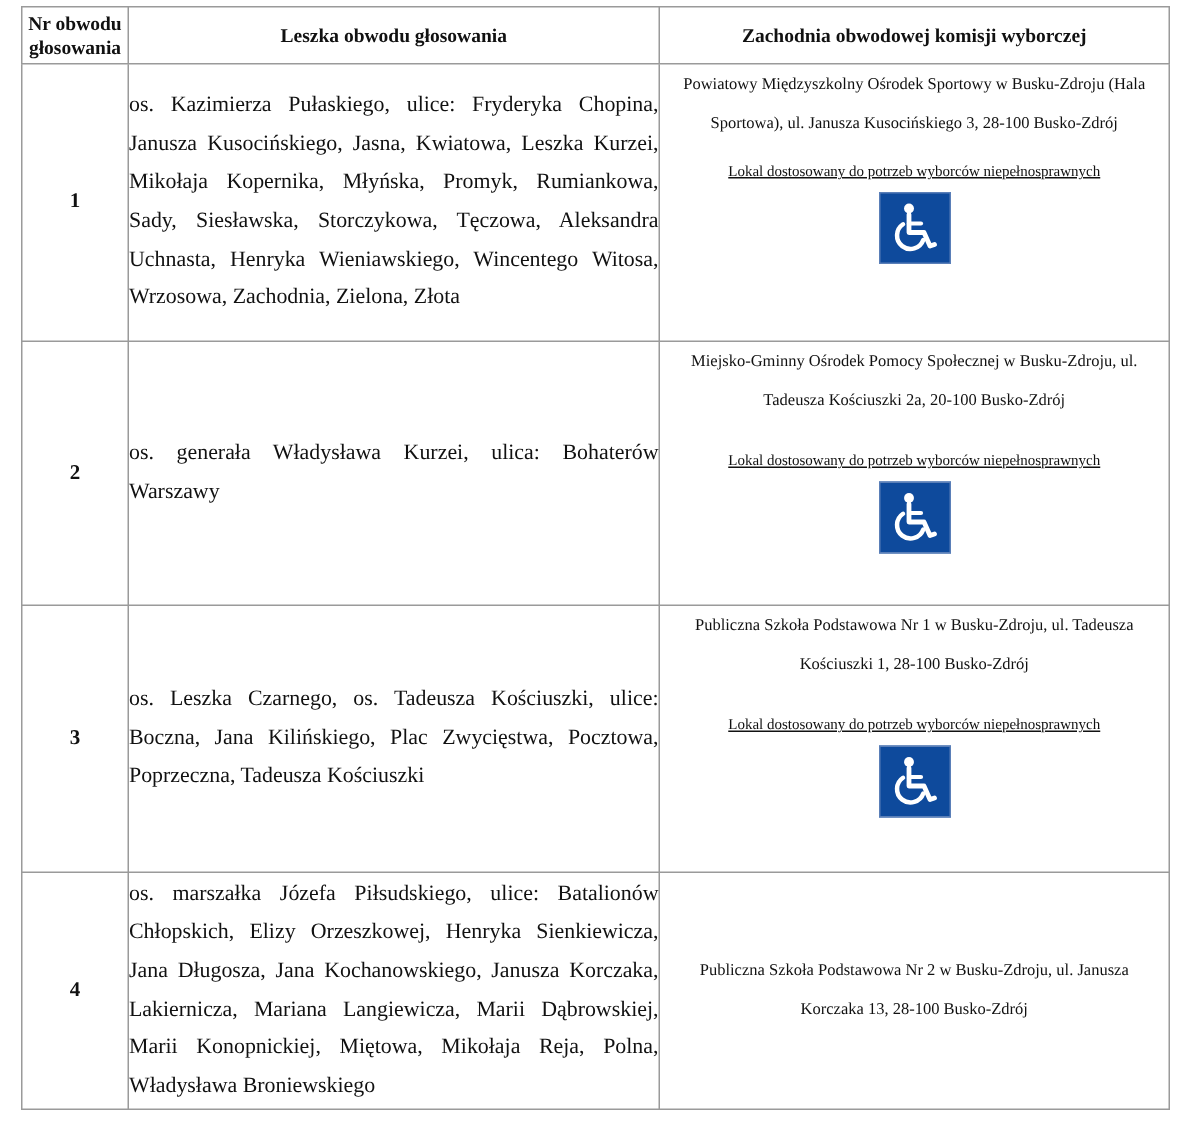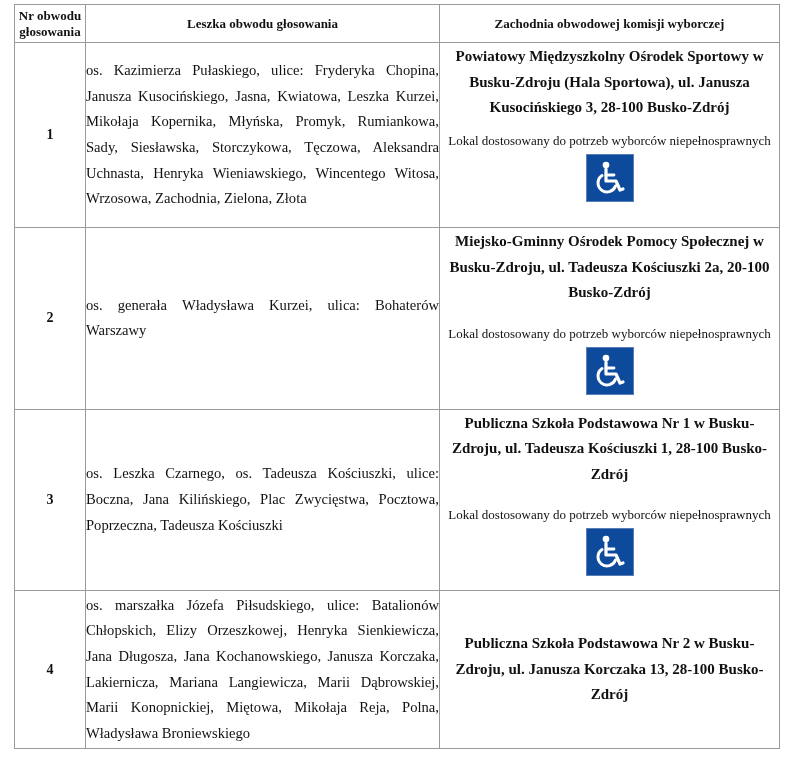--- a/index.html
+++ b/index.html
@@ -9,22 +9,22 @@
                 table-layout: fixed; width: 765px; }
     table.doc td, table.doc th { border: 1.5px solid #9a9a9a; padding: 0; vertical-align: middle; }
     col.c1 { width: 71px; } col.c2 { width: 354px; } col.c3 { width: 340px; }
     th { font-weight: bold; font-size: 13px; text-align: center; }
     th.nr { line-height: 16px; padding: 0 2px; }
     tr.head { height: 38px; }
     td.nr { text-align: center; font-weight: bold; font-size: 14px; }
     td.bounds { font-size: 14.6px; line-height: 25.6px; text-align: justify; padding: 2px 3px 0 5px; vertical-align: top; }
     td.bounds.mid { vertical-align: middle; }
     td.seat { text-align: center; }
-    .seat-name { font-weight: bold; font-size: 15px; line-height: 25.5px; padding: 0 6px; }
-    .access { font-size: 13px; margin-top: 21px; line-height: 14px; }
+    .seat-name { font-weight: normal; font-size: 11px; line-height: 25.5px; padding: 0 6px; }
+    .access { font-size: 10px; margin-top: 21px; line-height: 14px; text-decoration: underline; }
     .wc { display: inline-block; width: 46px; height: 46px; background: #0e4a9c;
           border: 1px solid #5a7fb8; margin-top: 6px; margin-bottom: 10px; }
     .wc svg { display: block; width: 46px; height: 46px; }
   </style>
 </head>
 <body>
 
 <table class="doc">
   <colgroup>
       <col class="c1">

